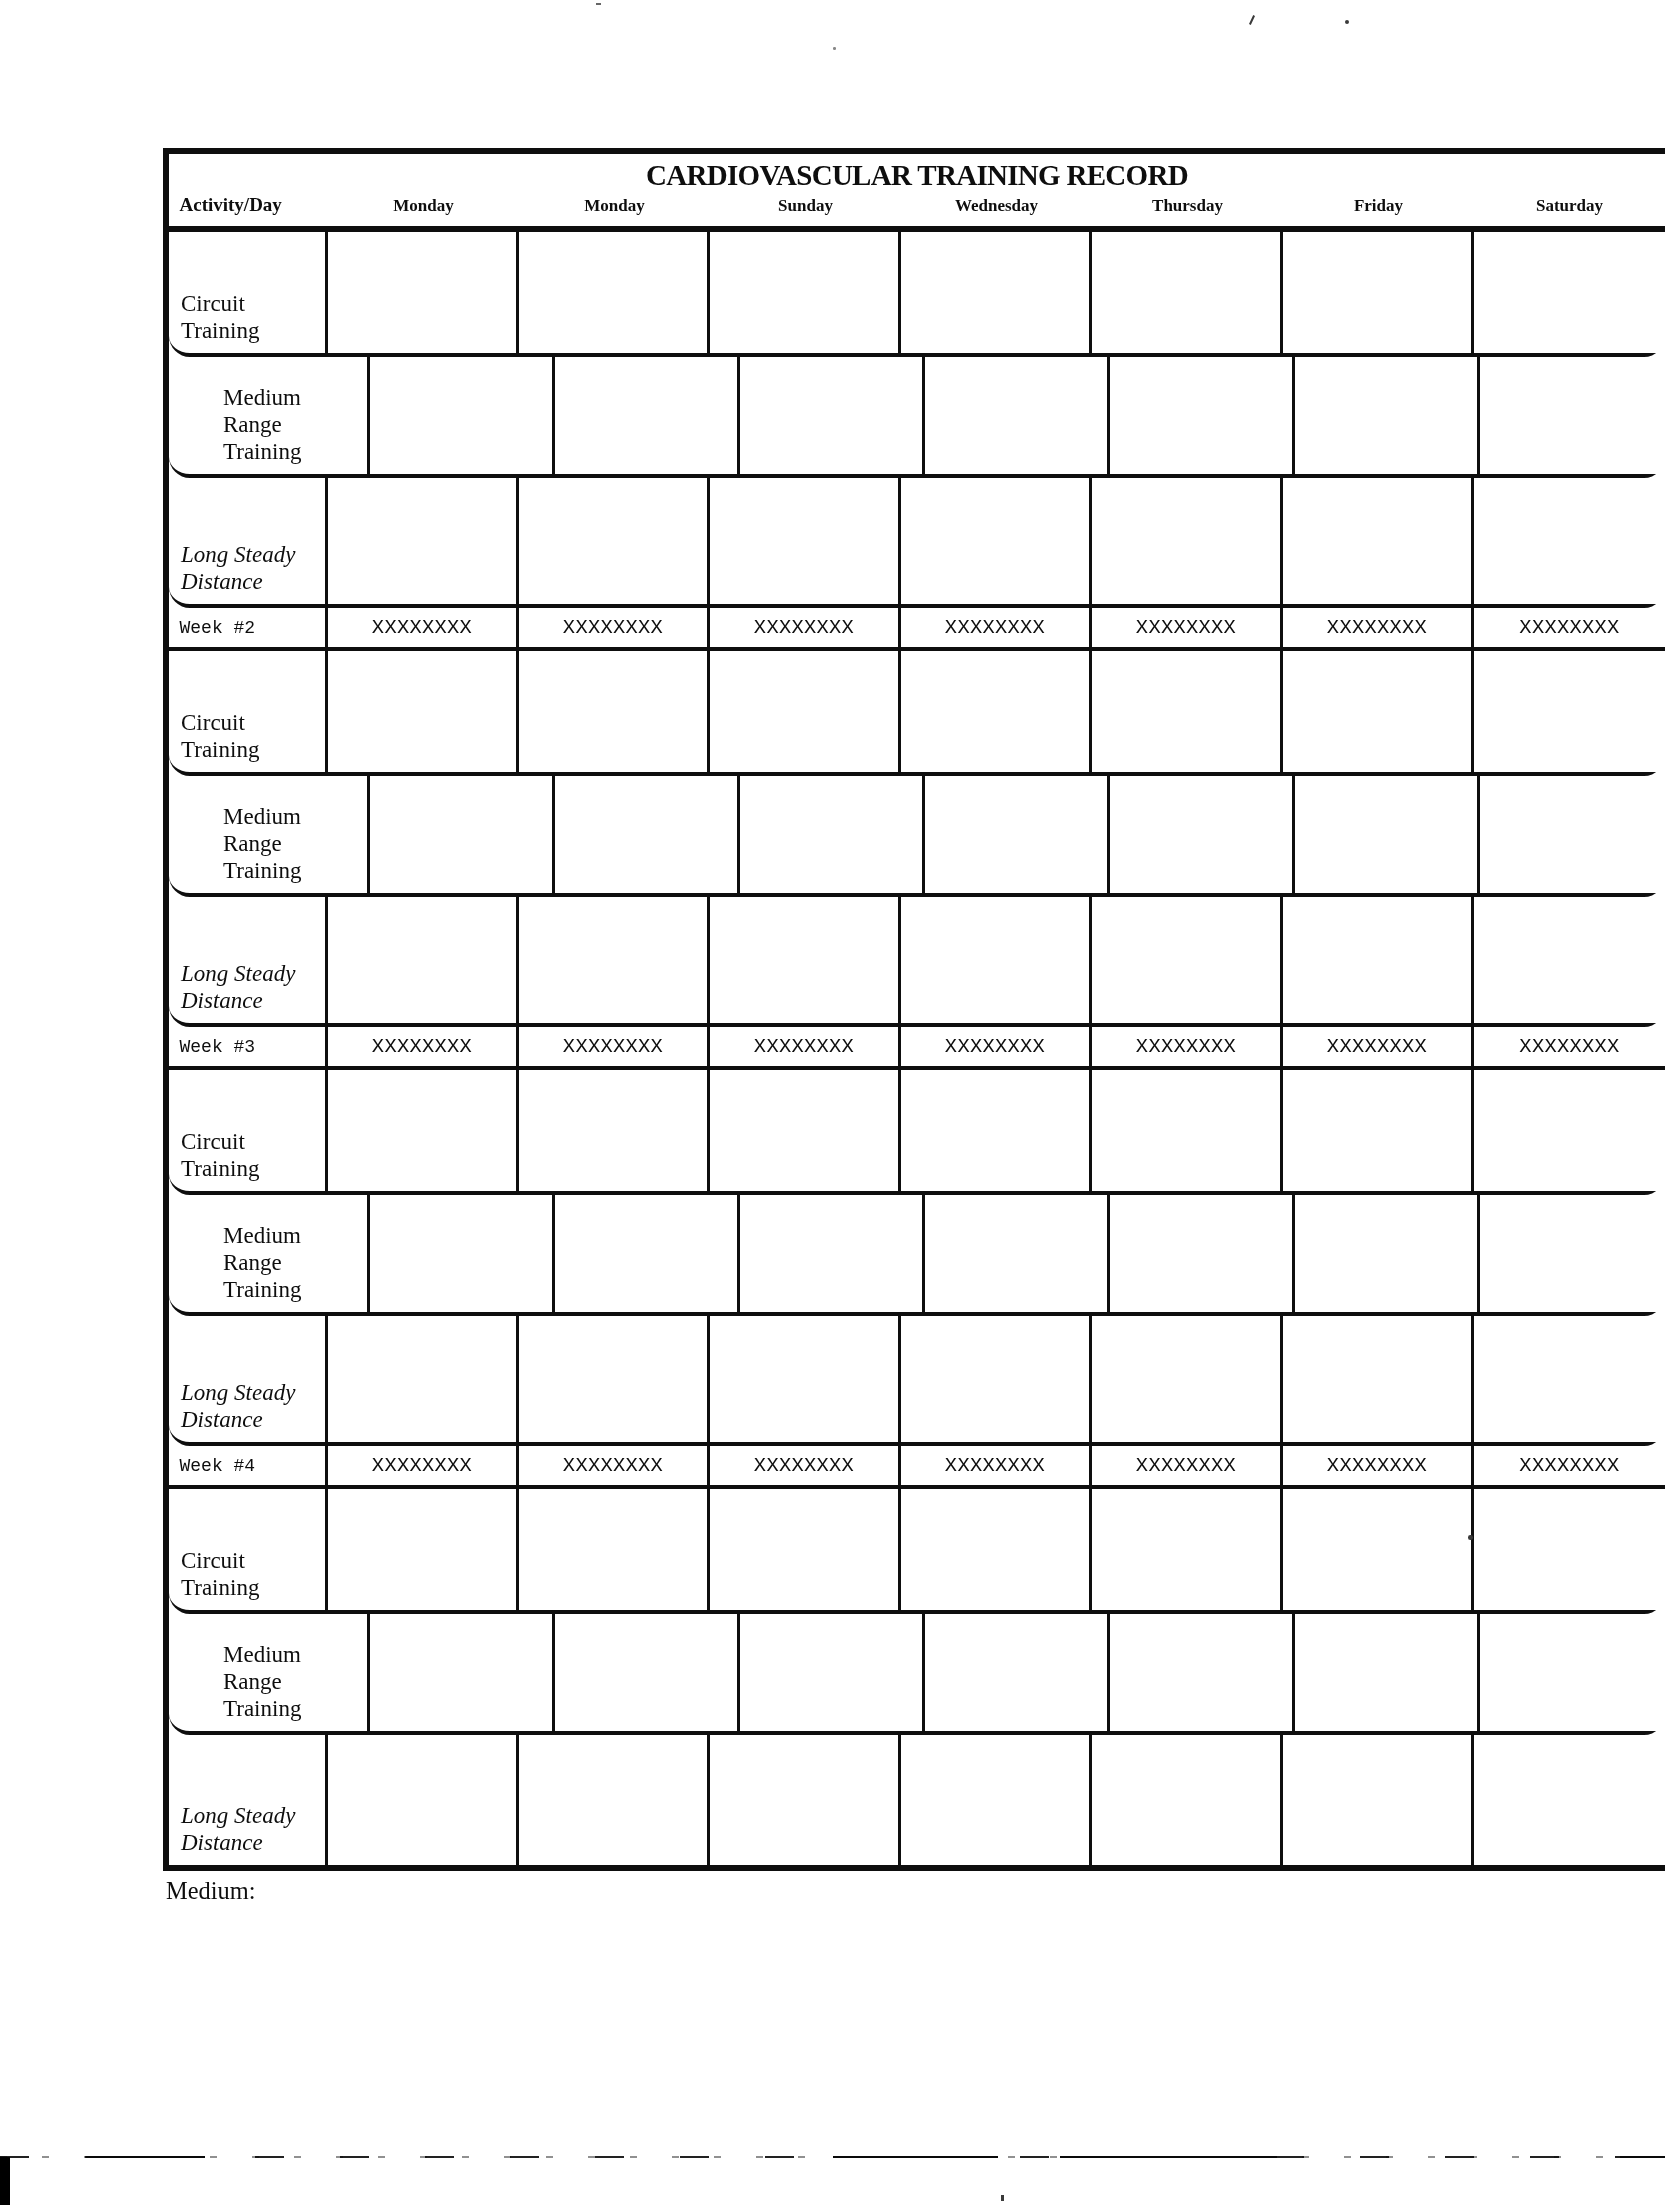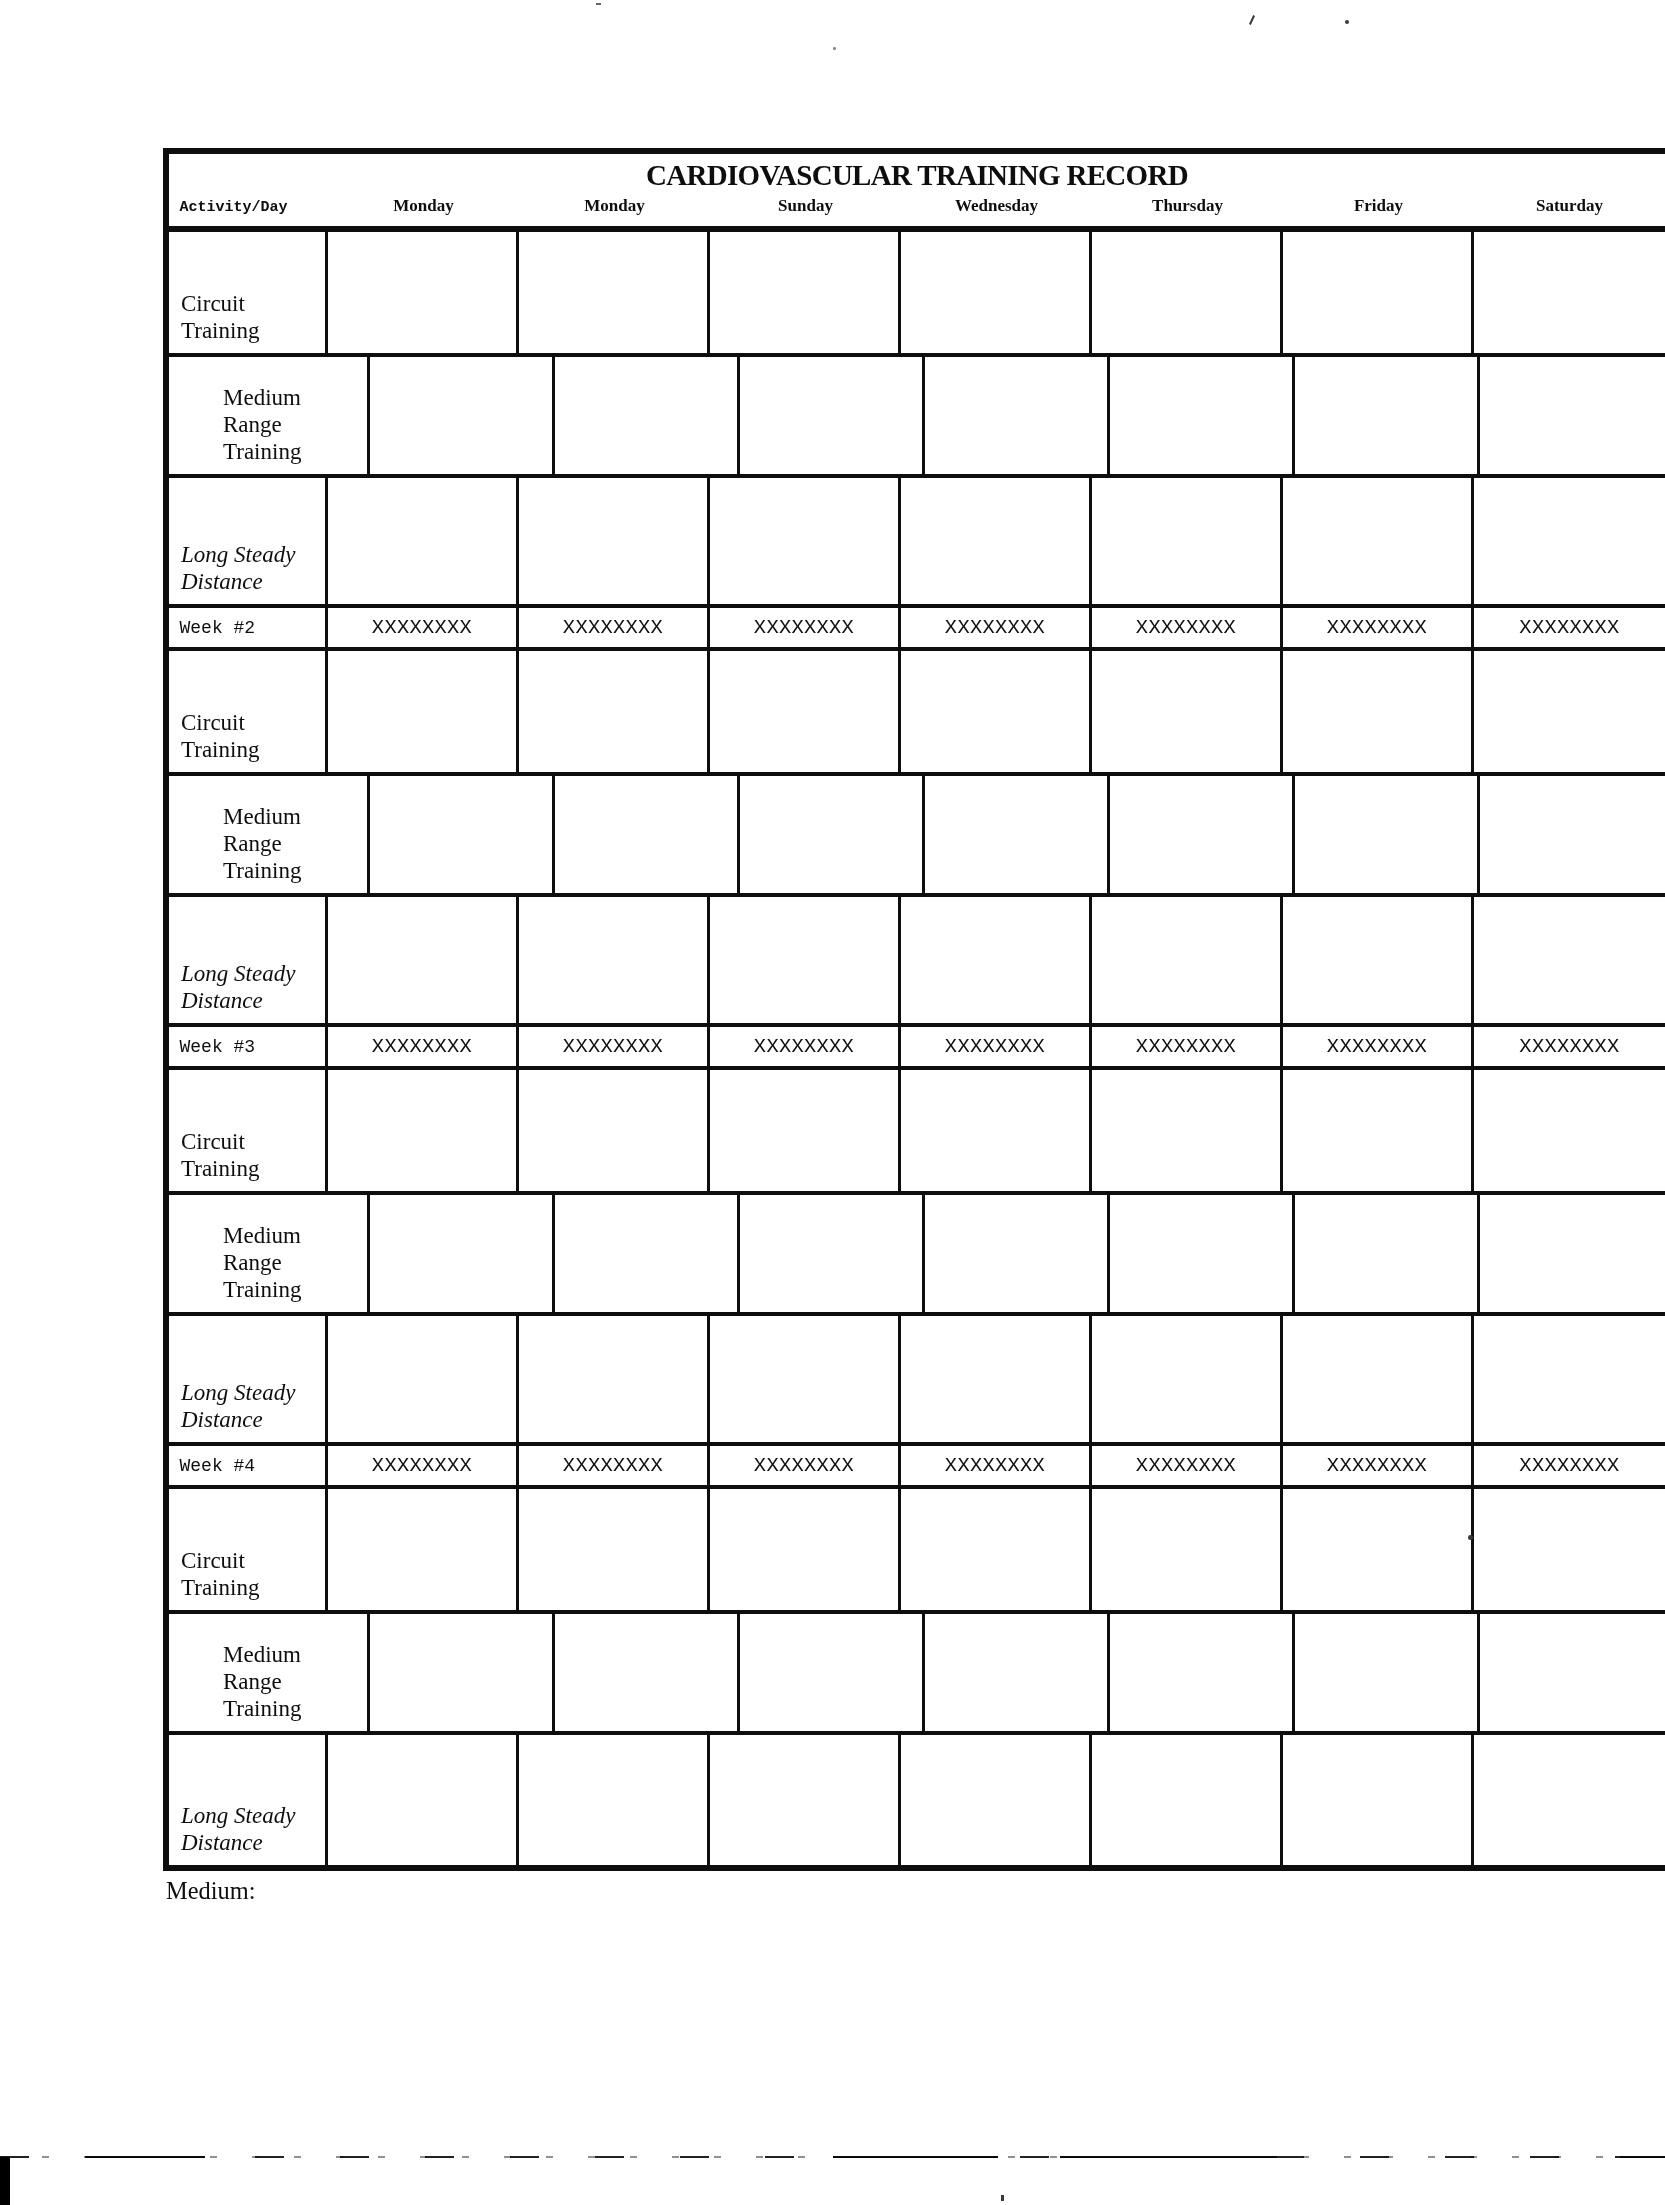--- a/index.html
+++ b/index.html
@@ -39,38 +39,37 @@
     left: 0;
     right: 0;
     text-align: center;
     font-weight: bold;
     font-size: 29px;
     letter-spacing: -0.7px;
     white-space: nowrap;
   }
   .corner-header {
     font-weight: bold;
-    font-size: 15px;
+    font-size: 19px;
     padding: 0 0 10.5px 10.5px;
-    font-family: Liberation Mono, monospace;
   }
   .day-header {
     font-weight: bold;
     font-size: 17px;
     text-align: center;
     padding-bottom: 10.5px;
   }
 
   .t-row {
     display: grid;
     grid-template-columns: 159px repeat(7, 1fr);
     border-bottom: 4.6px solid #0e0e0e;
   }
   .t-row:last-child { border-bottom: none; }
-  .t-row.activity-row { height: 125px; }
+  .t-row.activity-row { height: 125px; border-radius: 21px; }
   .t-row.activity-row.h2 { height: 121px; padding-left: 42px; }
   .t-row.activity-row.h3 { height: 130px; font-style: italic; }
   .t-row.week-row { height: 43px; font-family: Liberation Mono, monospace; }
 
   .cell { border-right: 3.3px solid #0e0e0e; overflow: hidden; }
   .cell:last-child { border-right: none; }
 
   .activity-label-cell {
     display: flex;
     align-items: flex-end;

